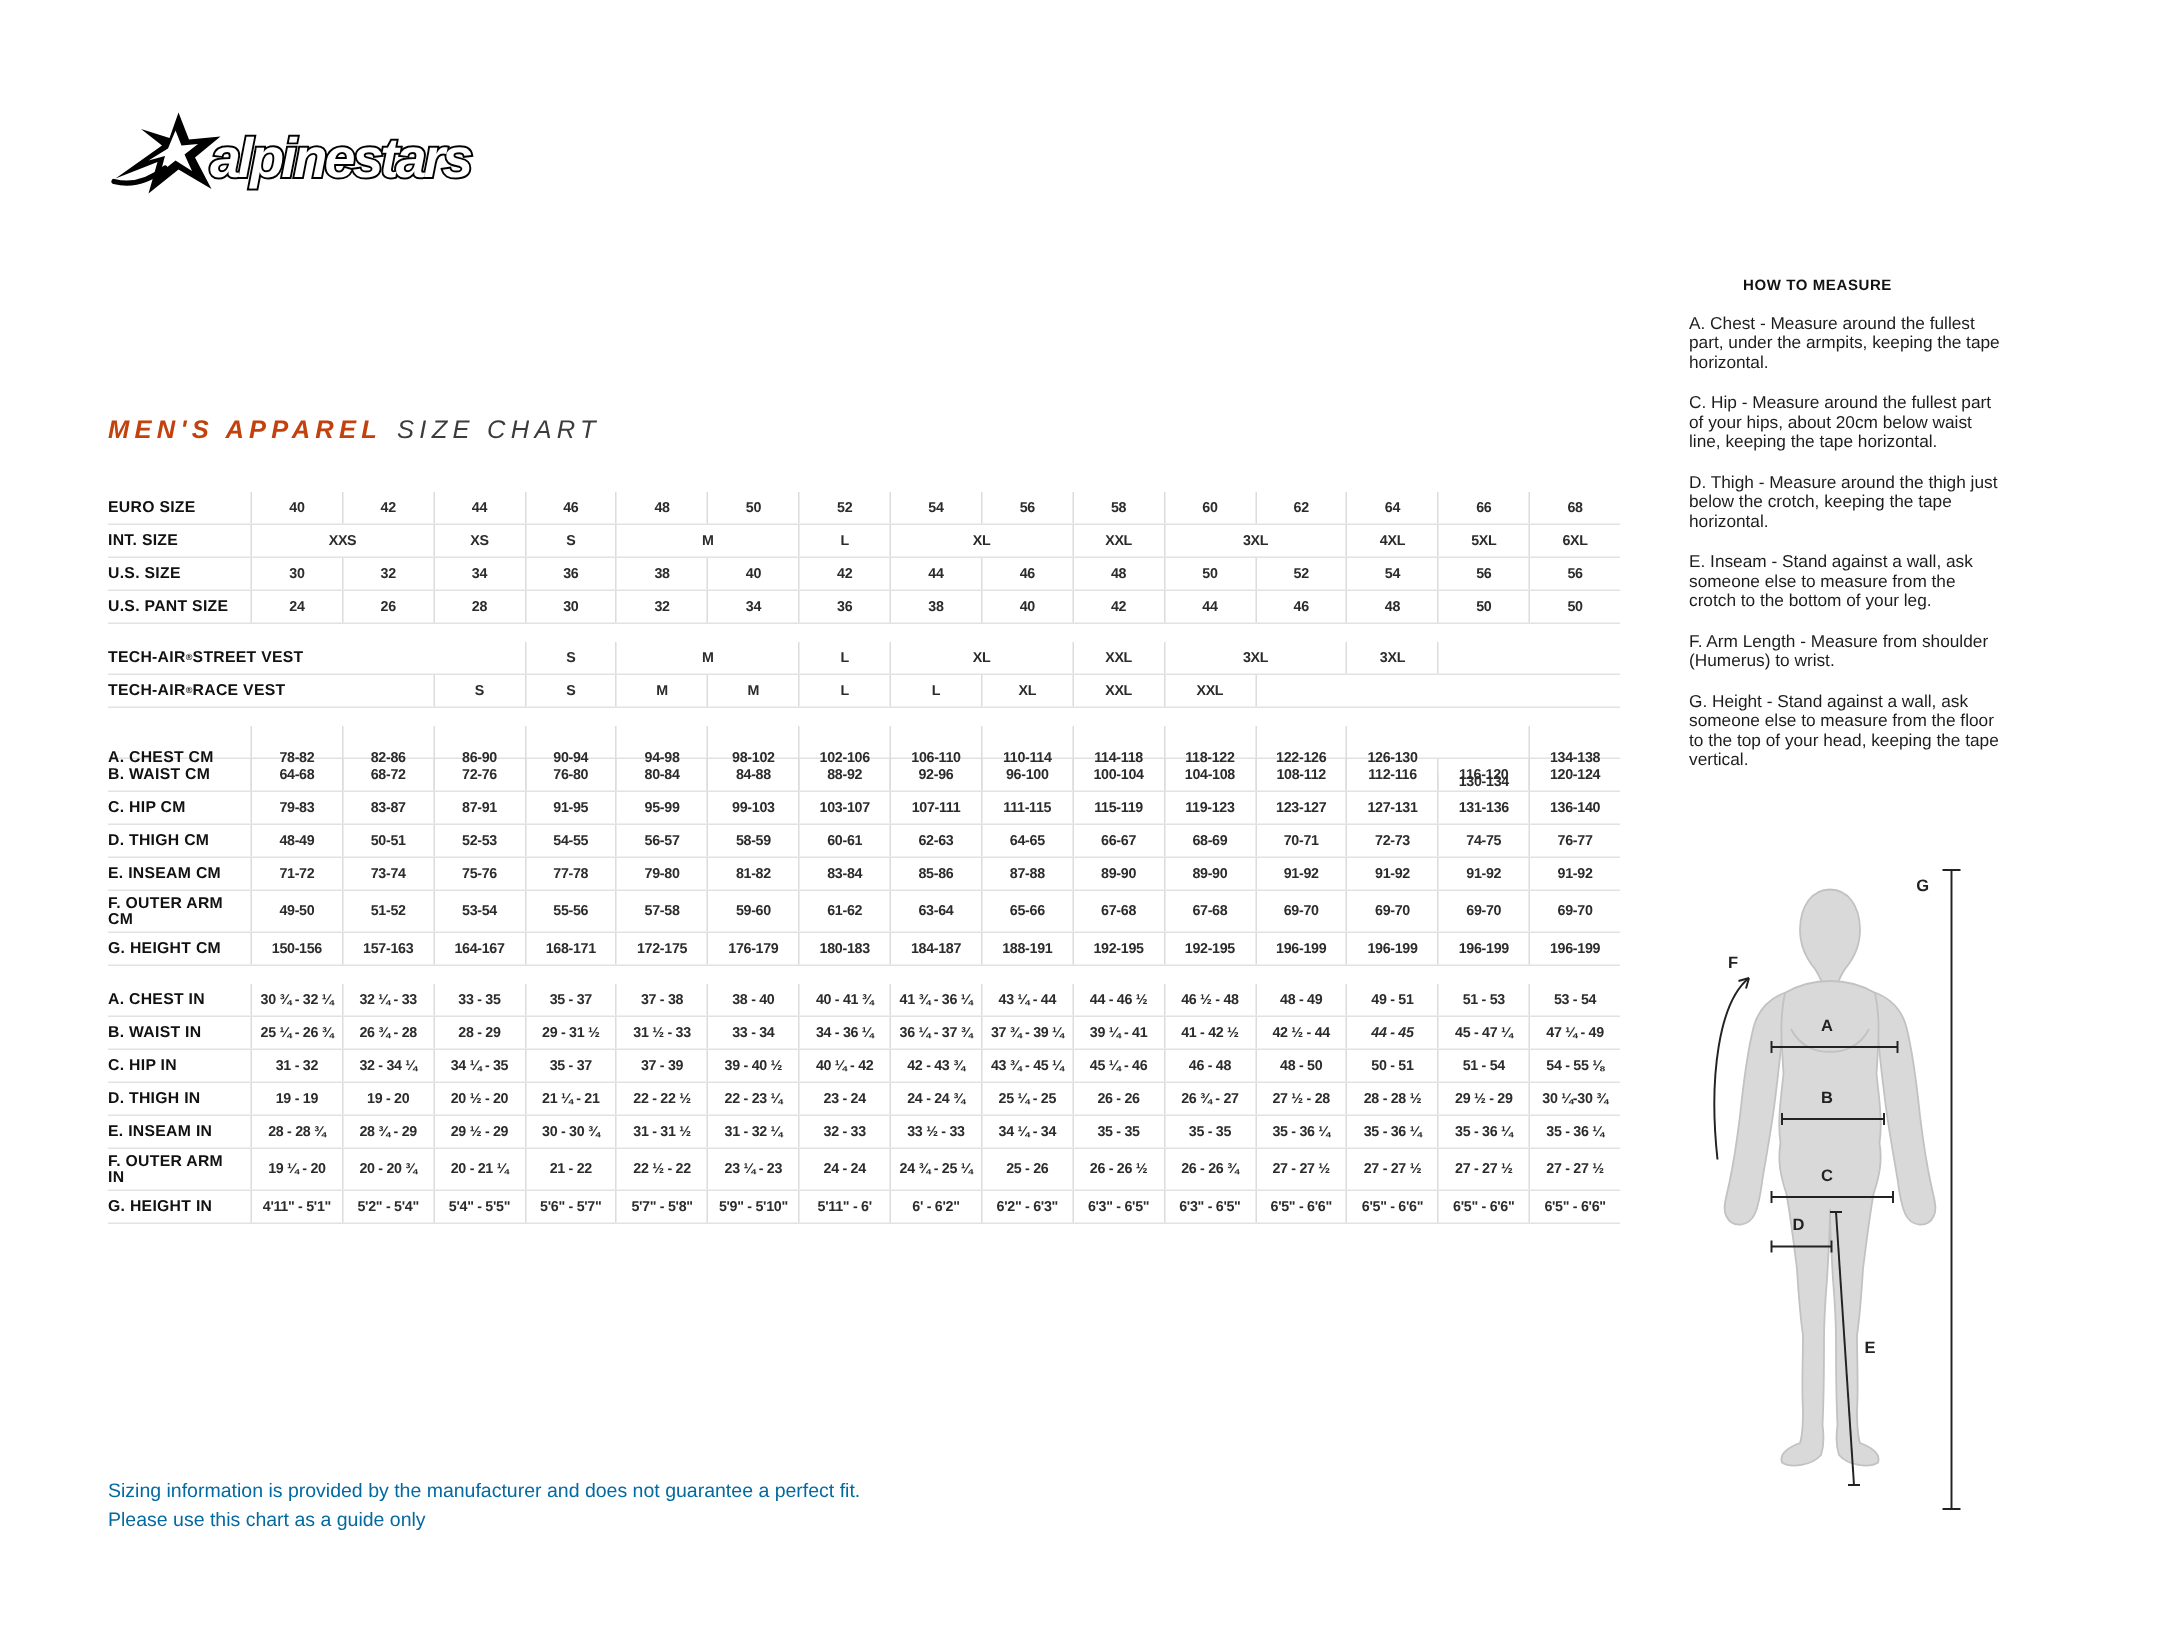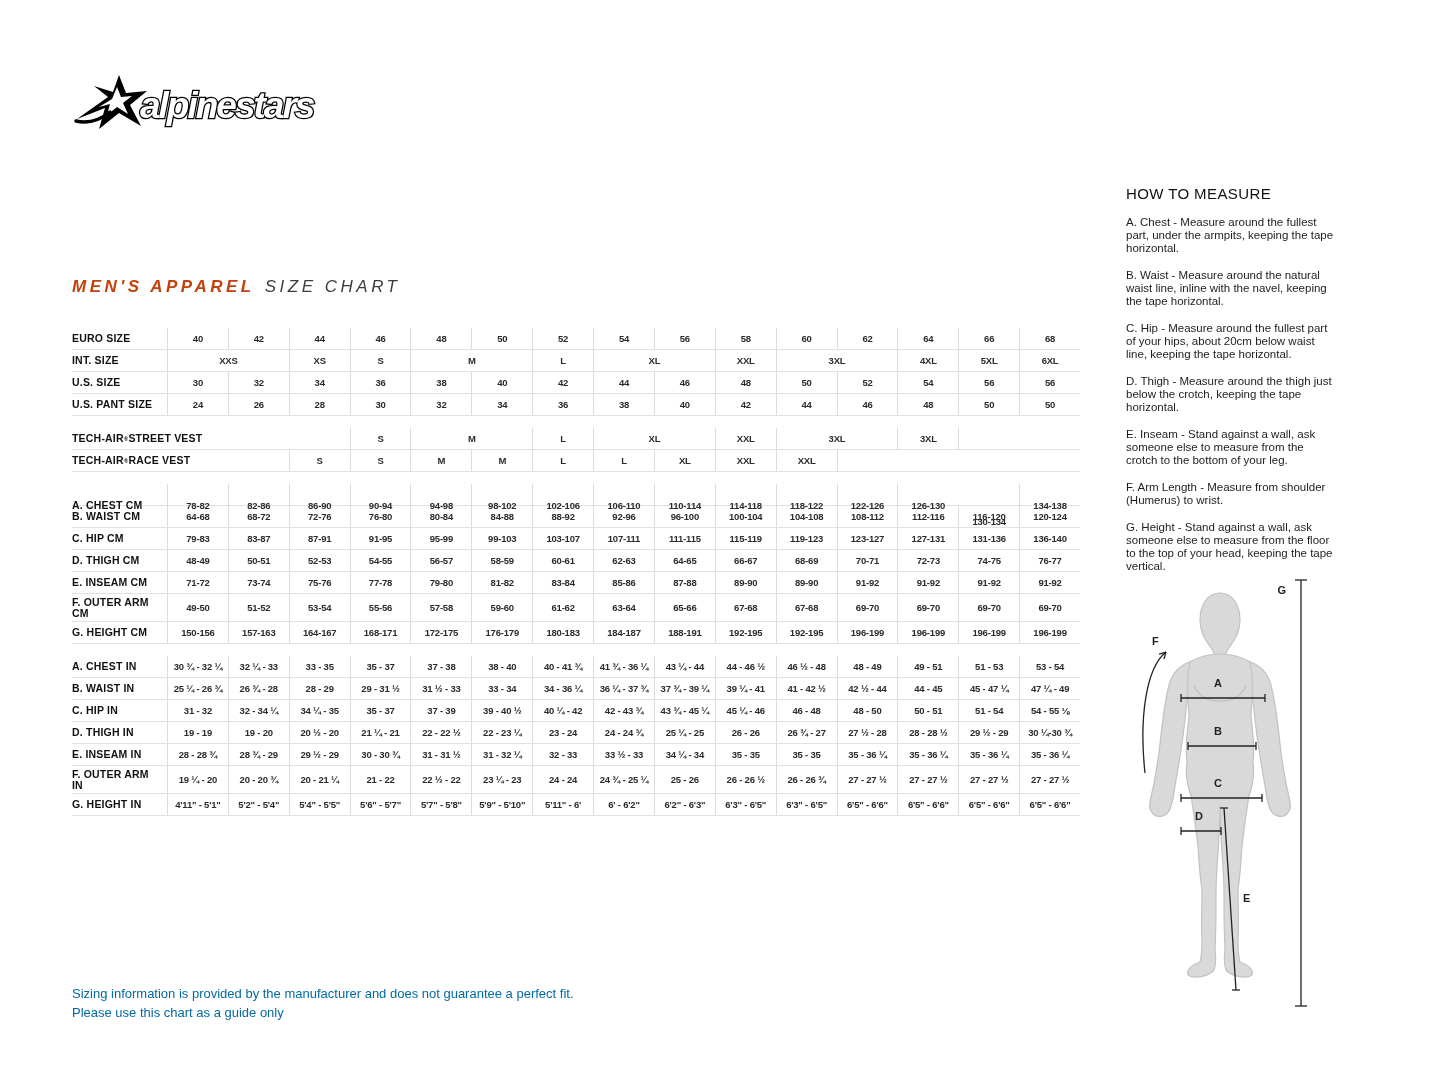--- a/index.html
+++ b/index.html
@@ -36,21 +36,21 @@
   .trow .lbl sup { font-size:6px; line-height:0; }
   .cell {
     display:flex; align-items:center; justify-content:center;
     font-weight:700; font-size:9.5px; letter-spacing:-0.2px; color:#2b2b2b;
     border-left:1px solid #dcdcdc; white-space:nowrap;
   }
   .cell.noborder { border-left:1px solid transparent; }
 
   
   .howto { position:absolute; left:1126px; top:185px; width:210px; }
-  .howto h3 { font-size:15px; font-weight:400; letter-spacing:0.4px; color:#111; margin-bottom:14px; }
+  .howto h3 { font-size:10px; font-weight:700; letter-spacing:0.4px; color:#111; margin-bottom:14px;margin-left:36px; }
   .howto p { font-size:11.5px; line-height:13px; color:#1d1d1d; margin-bottom:14px; }
 
   
   .diagram { position:absolute; left:1128px; top:568px; width:317px; height:452px; }
   .diagram text { font-family:"Liberation Sans","DejaVu Sans",sans-serif;
                   font-size:11px; font-weight:700; fill:#222; }
 
   
   .footer { position:absolute; left:72px; top:984px; font-size:13px; line-height:19px; color:#0369a1; }
 </style>
@@ -326,21 +326,21 @@
         <div class="cell" style="grid-column: span 1;">28  - 29</div>
         <div class="cell" style="grid-column: span 1;">29  - 31 ½</div>
         <div class="cell" style="grid-column: span 1;">31 ½ - 33</div>
         <div class="cell" style="grid-column: span 1;">33  - 34</div>
         <div class="cell" style="grid-column: span 1;">34  - 36 ¼</div>
         <div class="cell" style="grid-column: span 1;">36 ¼ - 37 ¾</div>
         <div class="cell" style="grid-column: span 1;">37 ¾ - 39 ¼</div>
         <div class="cell" style="grid-column: span 1;">39 ¼ - 41</div>
         <div class="cell" style="grid-column: span 1;">41 - 42 ½</div>
         <div class="cell" style="grid-column: span 1;">42 ½ - 44</div>
-        <div class="cell" style="grid-column: span 1;">44  - 45</div>
+        <div class="cell" style="grid-column: span 1; font-style: italic;">44  - 45</div>
         <div class="cell" style="grid-column: span 1;">45  - 47 ¼</div>
         <div class="cell" style="grid-column: span 1;">47 ¼ - 49</div>
       </div>
       <div class="trow">
         <div class="lbl">C. HIP IN</div>
         <div class="cell" style="grid-column: span 1;">31  - 32</div>
         <div class="cell" style="grid-column: span 1;">32  - 34 ¼</div>
         <div class="cell" style="grid-column: span 1;">34 ¼ - 35</div>
         <div class="cell" style="grid-column: span 1;">35  - 37</div>
         <div class="cell" style="grid-column: span 1;">37  - 39</div>
@@ -428,21 +428,20 @@
         <div class="cell" style="grid-column: span 1;">6'5" - 6'6"</div>
         <div class="cell" style="grid-column: span 1;">6'5" - 6'6"</div>
       </div>
     </div>
   </div>
 
 <div class="howto">
   <h3>HOW TO MEASURE</h3>
   <div id="howto-items">
       <p>A. Chest - Measure around the fullest part, under the armpits, keeping the tape horizontal.</p>
-      <p>B. Waist - Measure around the natural waist line, inline with the navel, keeping the tape horizontal.</p>
       <p>C. Hip - Measure around the fullest part of your hips, about 20cm below waist line, keeping the tape horizontal.</p>
       <p>D. Thigh - Measure around the thigh just below the crotch, keeping the tape horizontal.</p>
       <p>E. Inseam - Stand against a wall, ask someone else to measure from the crotch to the bottom of your leg.</p>
       <p>F. Arm Length - Measure from shoulder (Humerus) to wrist.</p>
       <p>G. Height - Stand against a wall, ask someone else to measure from the floor to the top of your head, keeping the tape vertical.</p>
     </div>
 </div>
 
 <div class="diagram">
 <svg width="317" height="452" viewBox="0 0 317 452">

